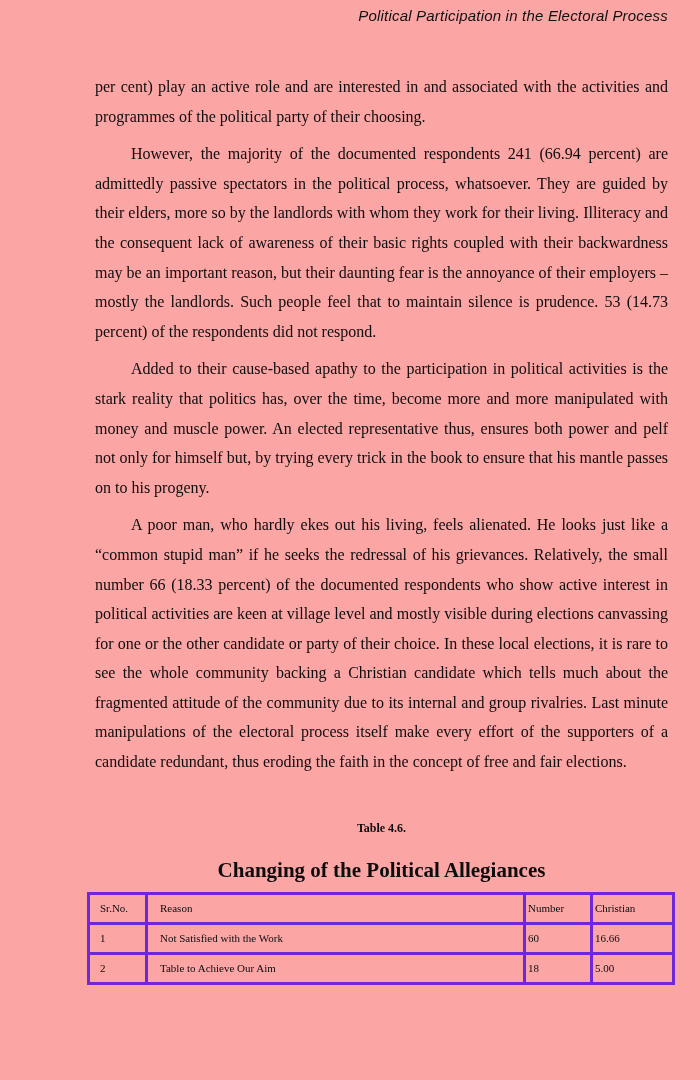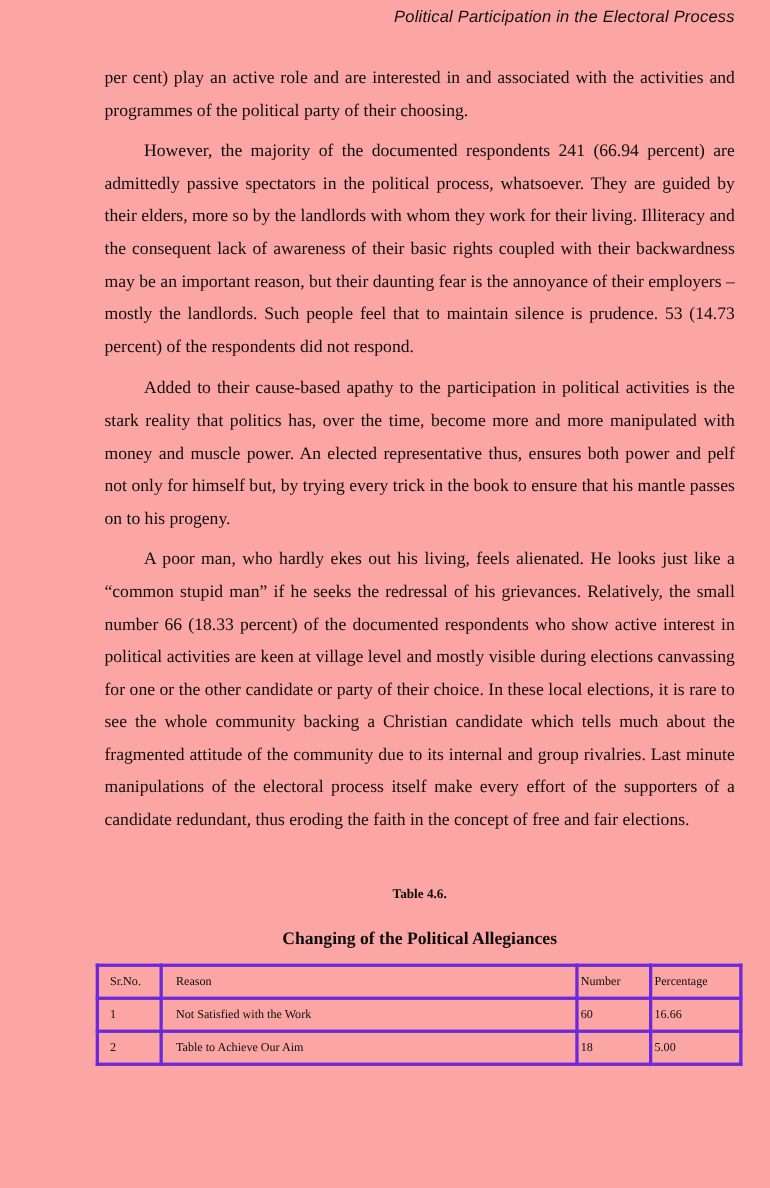--- a/index.html
+++ b/index.html
@@ -22,21 +22,21 @@
     top: 7px;
     right: 32px;
     font-family: "Liberation Sans", "DejaVu Sans", sans-serif;
     font-style: italic;
     font-size: 15px;
     letter-spacing: 0.2px;
     color: #111;
   }
   .body-text {
     position: absolute;
-    top: 56px;
+    top: 72px;
     left: 95px;
     width: 573px;
   }
   .body-text p {
     margin: 0 0 8px 0;
     font-size: 16px;
     line-height: 29.6px;
     text-align: justify;
   }
   .body-text p.indent {
@@ -45,21 +45,21 @@
   .table-title {
     margin-top: 40px;
     font-weight: bold;
     font-size: 12px;
     line-height: 22px;
     text-align: center;
   }
   .table-caption {
     margin-top: 20px;
     font-weight: bold;
-    font-size: 16px;
+    font-size: 21px;
     line-height: 22px;
     text-align: center;
   }
   table.data-table {
     margin-top: 11px;
     margin-left: -8px;
     width: 585px;
     border-collapse: collapse;
     table-layout: fixed;
   }
@@ -119,21 +119,21 @@
         <col style="width:58px">
         <col style="width:378px">
         <col style="width:67px">
         <col style="width:82px">
       </colgroup>
       <thead>
         <tr>
           <th>Sr.No.</th>
           <th class="cell-reason">Reason</th>
           <th class="cell-center">Number</th>
-          <th class="cell-center">Percentage</th>
+          <th class="cell-center">Christian</th>
         </tr>
       </thead>
       <tbody>
         <tr>
           <td>1</td>
           <td class="cell-reason">Not Satisfied with the Work</td>
           <td class="cell-center">60</td>
           <td class="cell-center">16.66</td>
         </tr>
         <tr>

